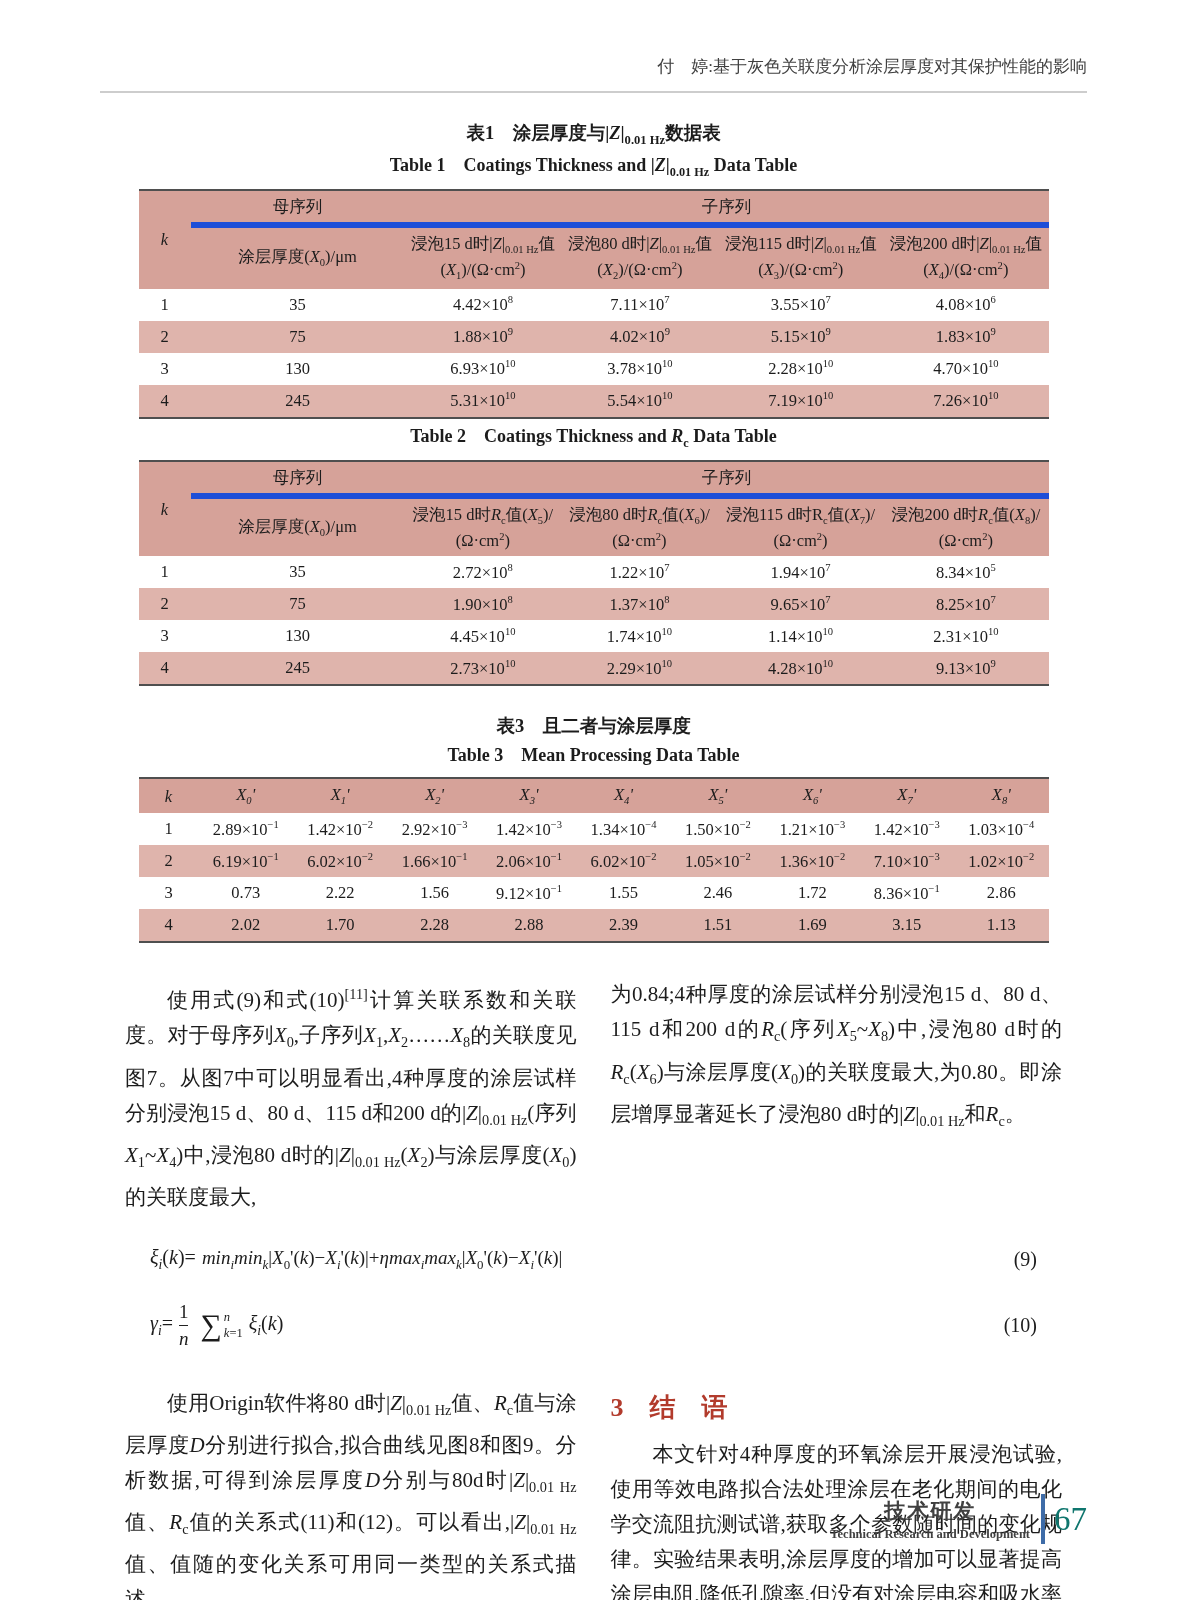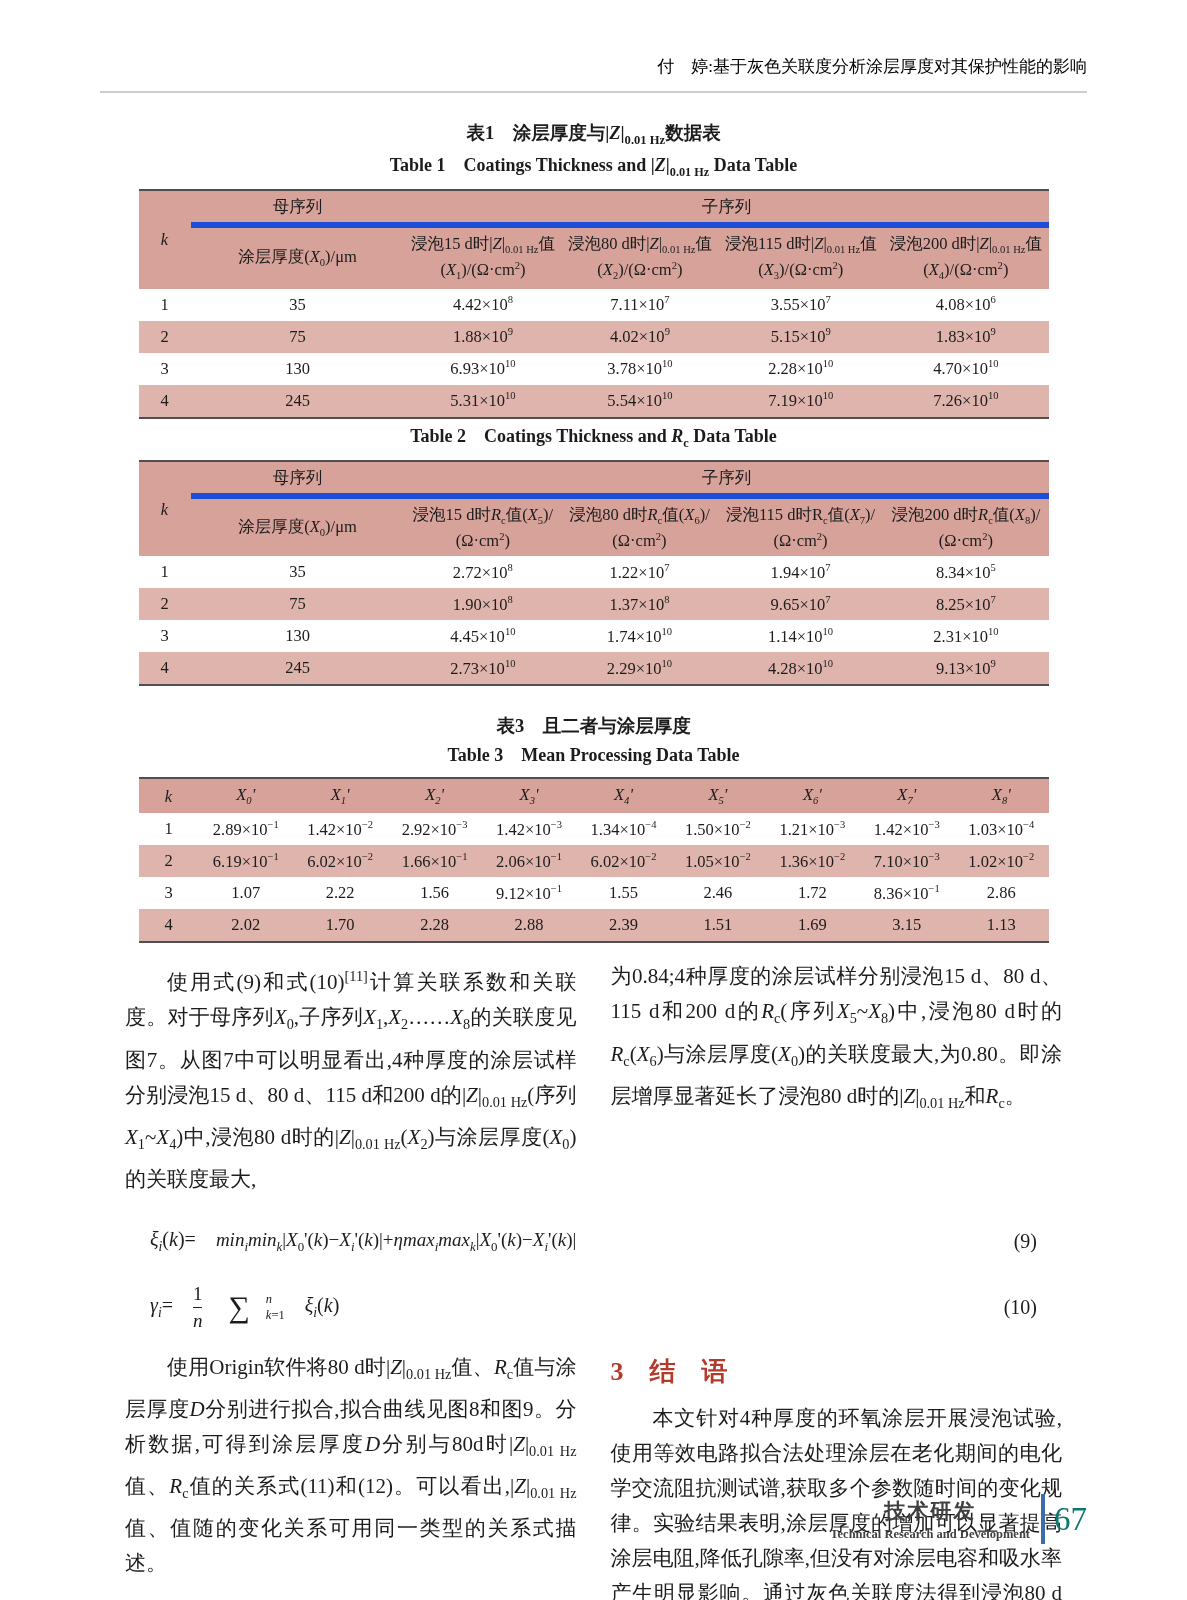--- a/index.html
+++ b/index.html
@@ -1,49 +1,49 @@
 <!DOCTYPE html>
 <html><head>
 <meta charset="utf-8">
 <style>
   html,body{margin:0;padding:0;background:#ffffff;}
   body{width:1187px;height:1600px;position:relative;overflow:hidden;
        font-family:"Liberation Serif","DejaVu Serif",serif;color:#1c1c1c;}
   .page{position:absolute;inset:0;padding:55px 100px 0;box-sizing:border-box;}
 
   
-  .running-head{text-align:right;font-size:17px;color:#000000;
+  .running-head{text-align:right;font-size:17px;color:#404040;
     padding-bottom:13px;border-bottom:2px solid #cdcdcd;}
 
   
   .tbl-title-cn{font-size:18.5px;font-weight:bold;text-align:center;margin-top:27px;}
   .tbl-title-en{font-size:18px;font-weight:bold;text-align:center;margin:5px 0 10px;}
 
   
   table.dtable{width:910px;margin:0 auto;border-collapse:collapse;text-align:center;
     font-size:16.5px;border-top:2px solid #4f4f4f;border-bottom:2px solid #4f4f4f;}
   table.dtable th{font-weight:normal;background:#d6a299;padding:4px 5px;line-height:1.4;}
   table.dtable td{padding:4px 5px;height:24px;}
   table.dtable tr.alt td{background:#dfb4ac;}
   th.th-line{border-bottom:6px solid #1d4ed8;}
   table.dtable sub, table.dtable sup{font-size:64%;}
   .t3 th{font-style:italic;padding:6px 4px;}
   .t3 td{height:27px;}
 
   
-  .twocol{display:flex;gap:34px;margin-top:16px;padding:0 25px;}
+  .twocol{display:flex;gap:34px;margin-top:34px;padding:0 25px;}
   .col{flex:1;min-width:0;}
   .para{font-size:21px;line-height:35px;text-align:justify;}
   .indent{text-indent:2em;}
 
   sub,sup{font-size:68%;}
 
   
   .eq-block{margin:30px 0 4px;padding:0 50px;}
-  .eq-row{display:flex;align-items:center;font-size:20px;gap:14px;}
+  .eq-row{display:flex;align-items:center;font-size:20px;}
   .eq-row .eq-num{margin-left:auto;font-size:20px;}
   .frac{display:inline-flex;flex-direction:column;text-align:center;margin:0 6px;
         font-size:19px;line-height:1.35;}
   .frac .frac-den{border-top:1.3px solid #222;}
   .eq9{margin-bottom:26px;}
   .sigma{font-size:30px;margin:0 2px 0 6px;}
   .limits{display:inline-flex;flex-direction:column;font-size:12.5px;line-height:1.3;
           justify-content:center;margin-right:6px;}
 
   
@@ -225,21 +225,21 @@
           <td>1.66×10<sup>−1</sup></td>
           <td>2.06×10<sup>−1</sup></td>
           <td>6.02×10<sup>−2</sup></td>
           <td>1.05×10<sup>−2</sup></td>
           <td>1.36×10<sup>−2</sup></td>
           <td>7.10×10<sup>−3</sup></td>
           <td>1.02×10<sup>−2</sup></td>
         </tr>
         <tr>
           <td>3</td>
-          <td>1.07</td>
+          <td>0.73</td>
           <td>2.22</td>
           <td>1.56</td>
           <td>9.12×10<sup>−1</sup></td>
           <td>1.55</td>
           <td>2.46</td>
           <td>1.72</td>
           <td>8.36×10<sup>−1</sup></td>
           <td>2.86</td>
         </tr>
         <tr class="alt">

